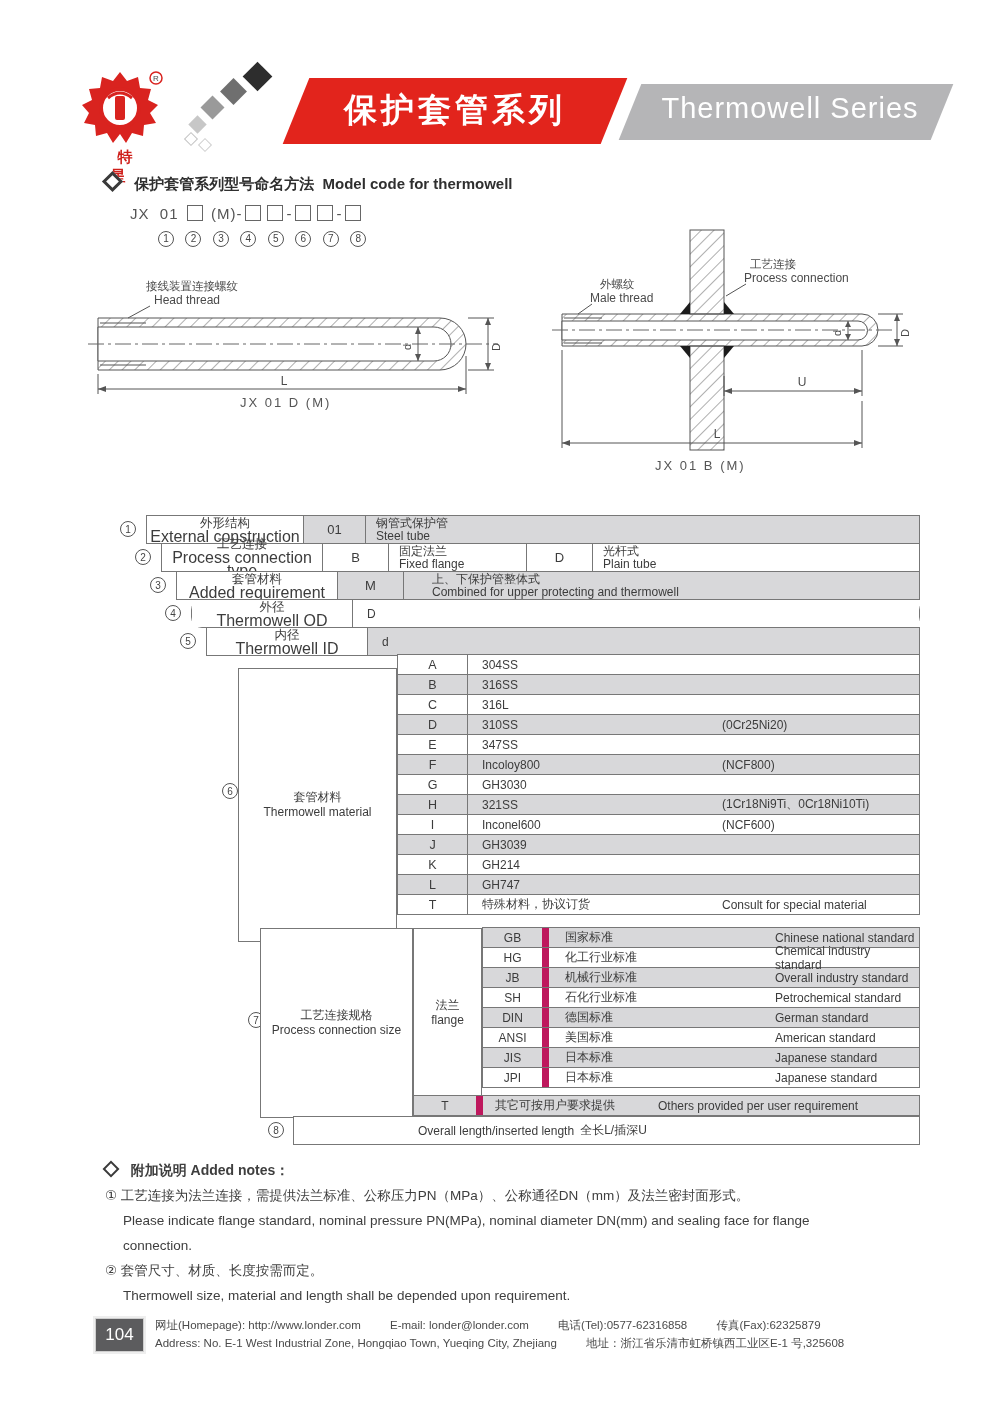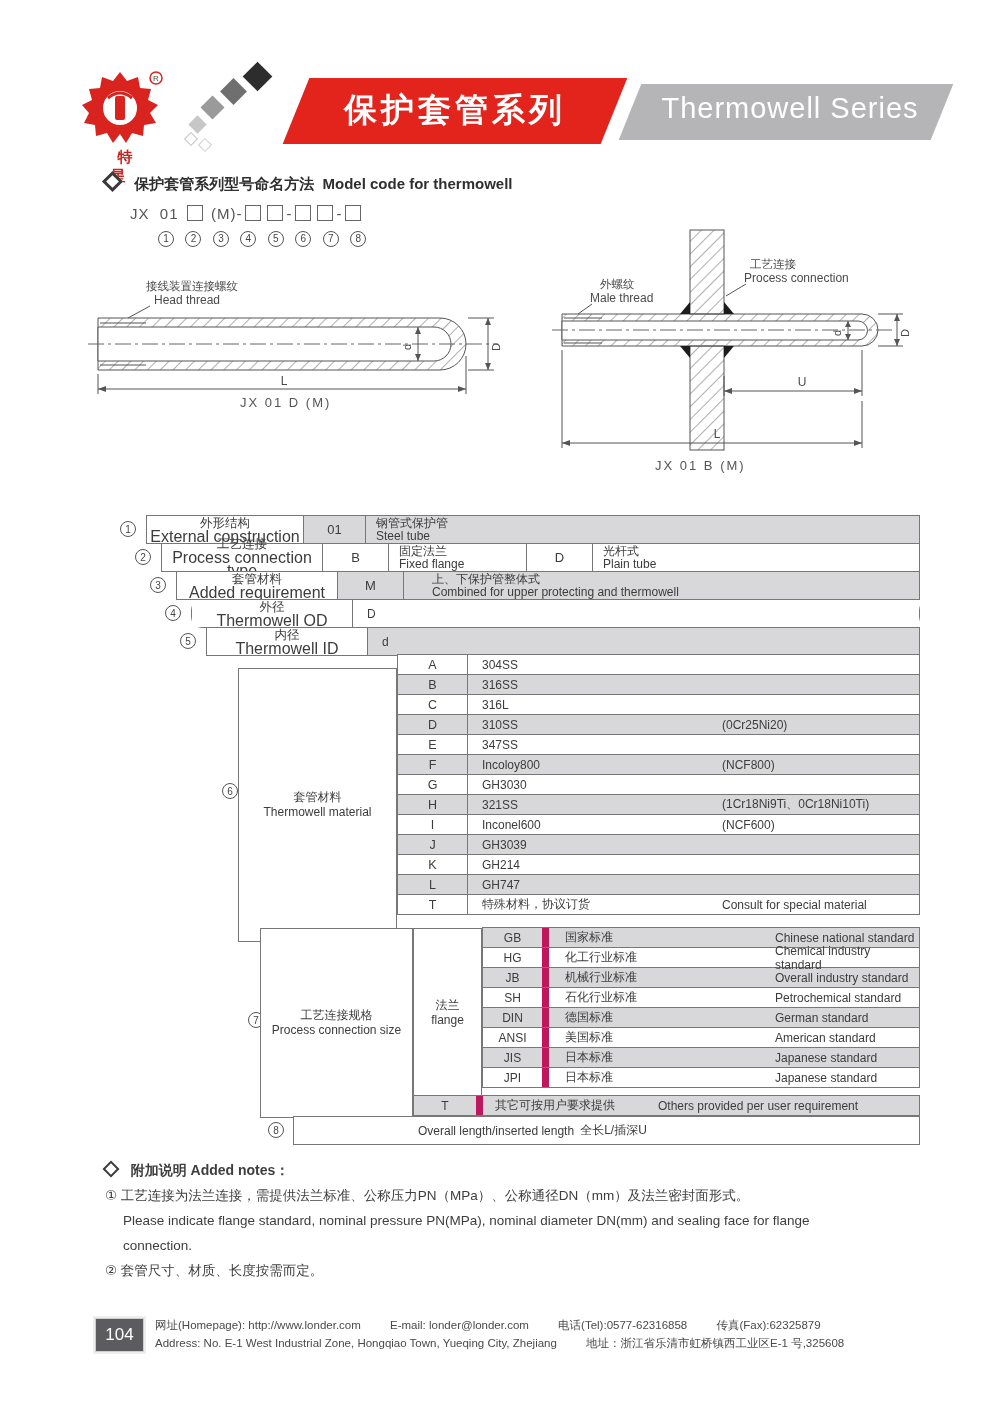--- a/index.html
+++ b/index.html
@@ -487,20 +487,21 @@
   <div class="notes">
     <div>
       <span class="dia-hollow" style="border-width:2px;width:8px;height:8px;"></span>
       <span class="nt">附加说明</span>
       <span class="nt">Added notes：</span>
     </div>
     <div>① 工艺连接为法兰连接，需提供法兰标准、公称压力PN（MPa）、公称通径DN（mm）及法兰密封面形式。</div>
     <div class="indent">Please indicate flange standard, nominal pressure PN(MPa), nominal diameter DN(mm) and sealing face for flange</div>
     <div class="indent">connection.</div>
     <div>② 套管尺寸、材质、长度按需而定。</div>
+    <div class="indent">Thermowell size, material and length shall be depended upon requirement.</div>
   </div>
 
   <div class="pagenum">104</div>
   <div class="footer">
     <div>
       <span class="seg">网址(Homepage): http://www.londer.com</span>
       <span class="seg">E-mail: londer@londer.com</span>
       <span class="seg">电话(Tel):0577-62316858</span>
       <span class="seg">传真(Fax):62325879</span>
     </div>

